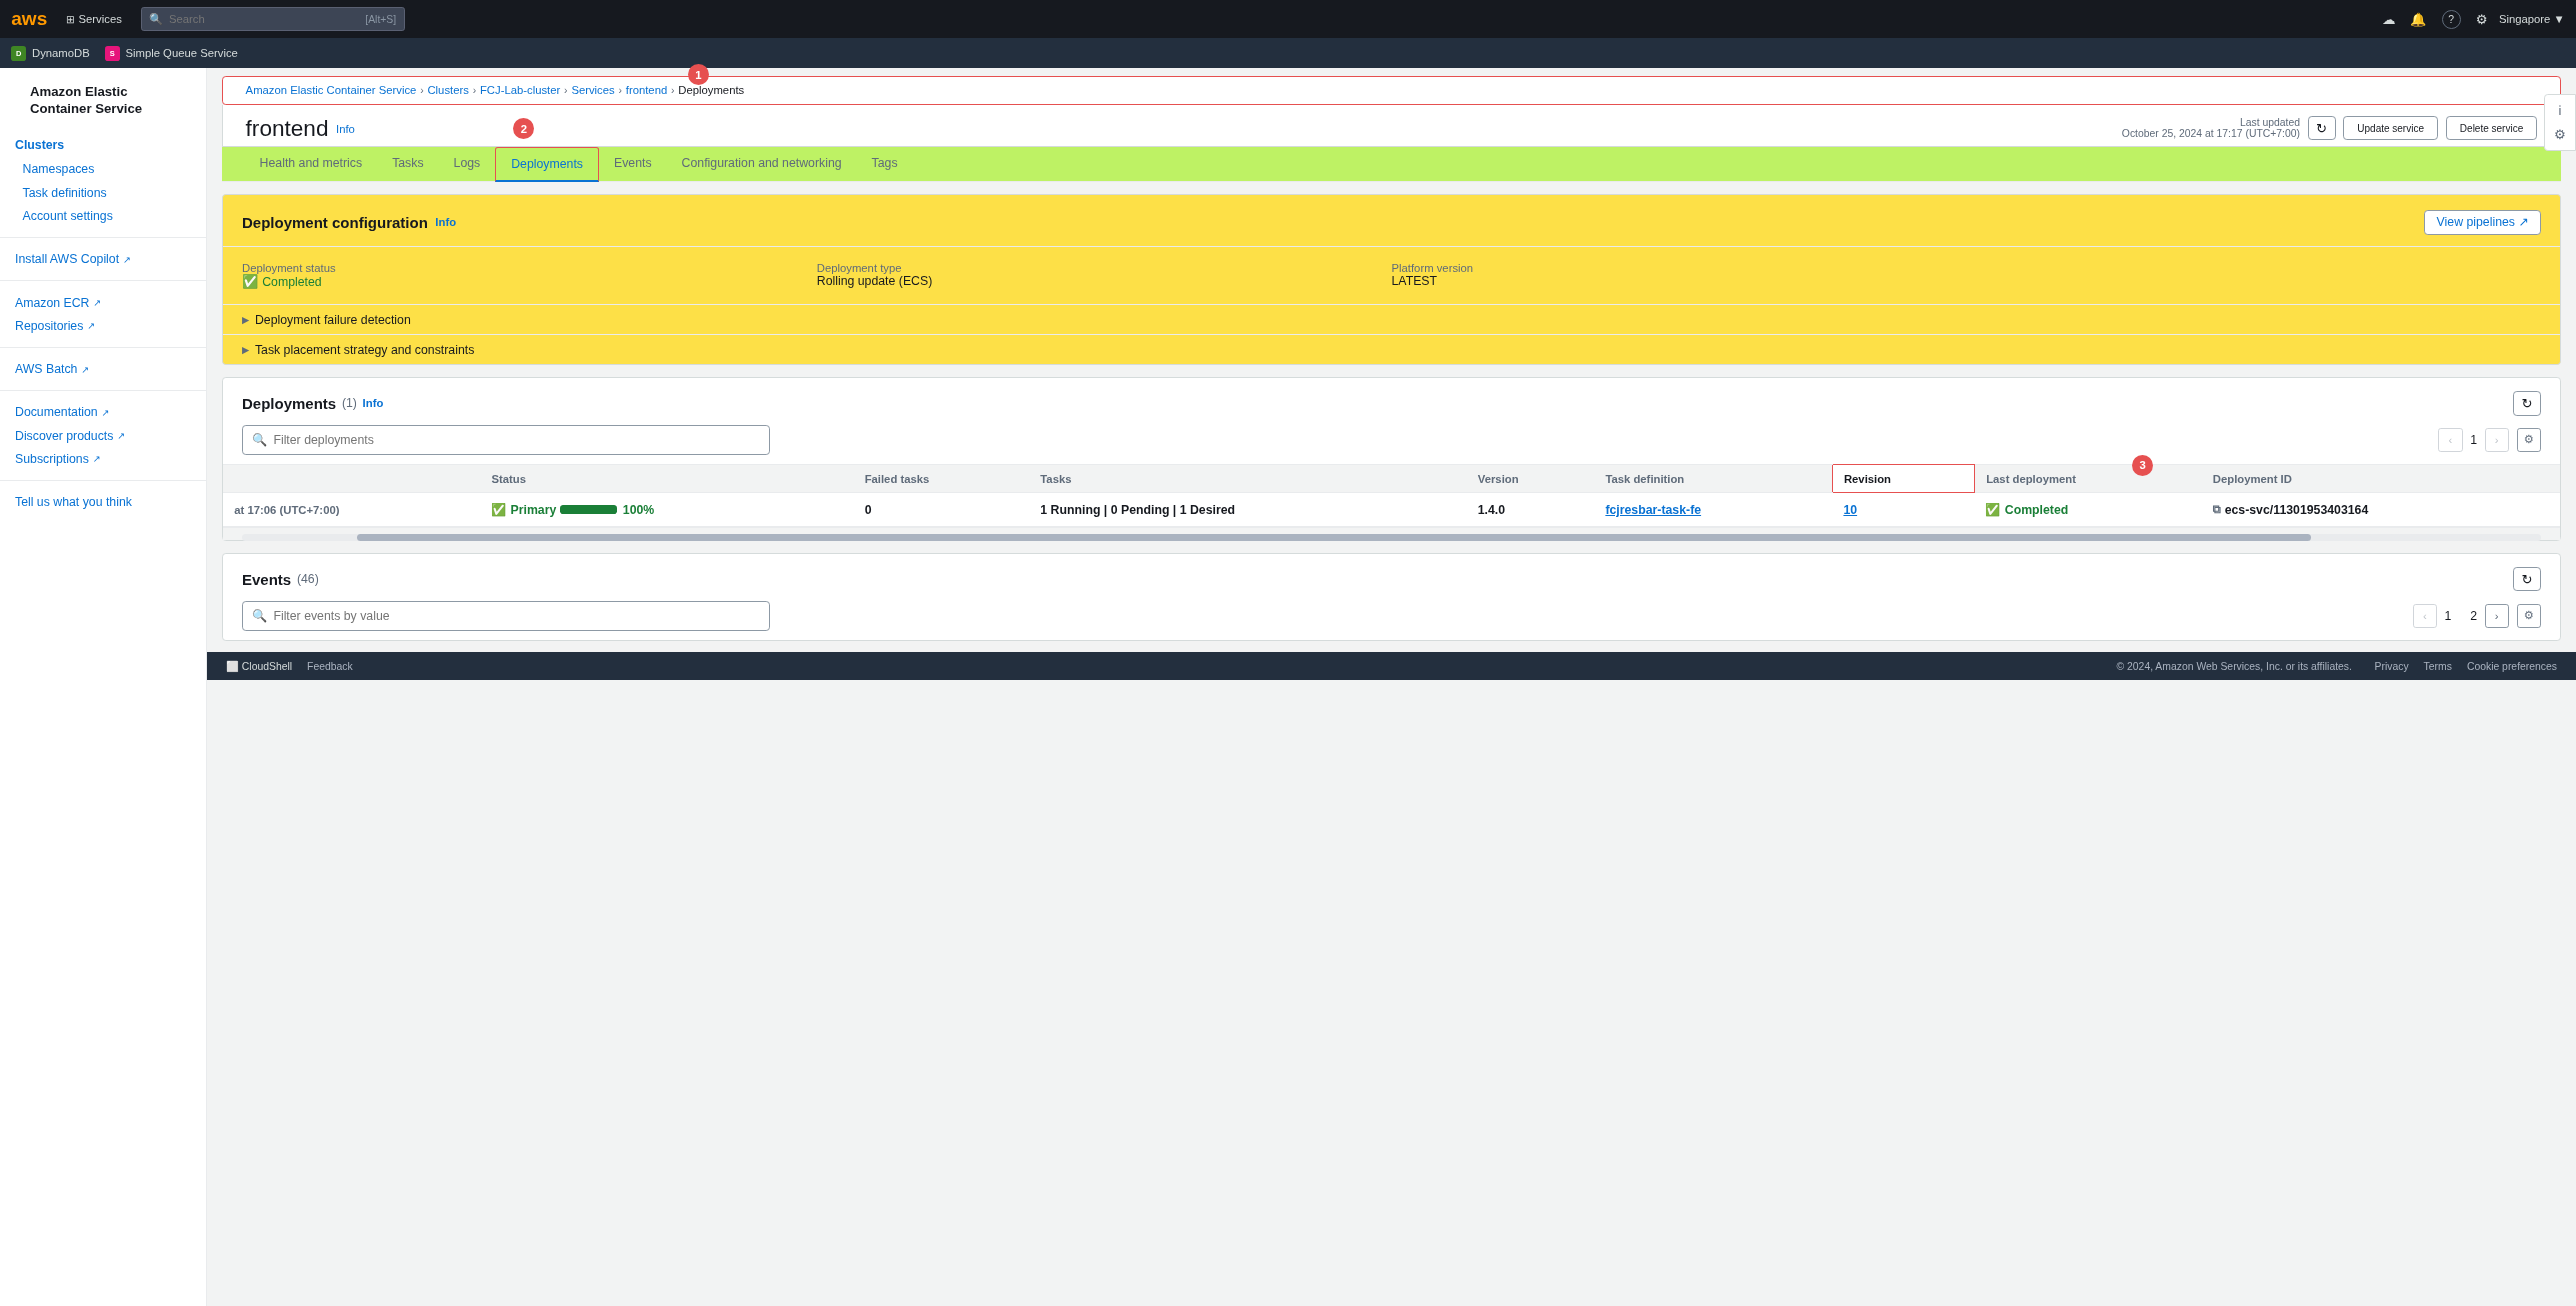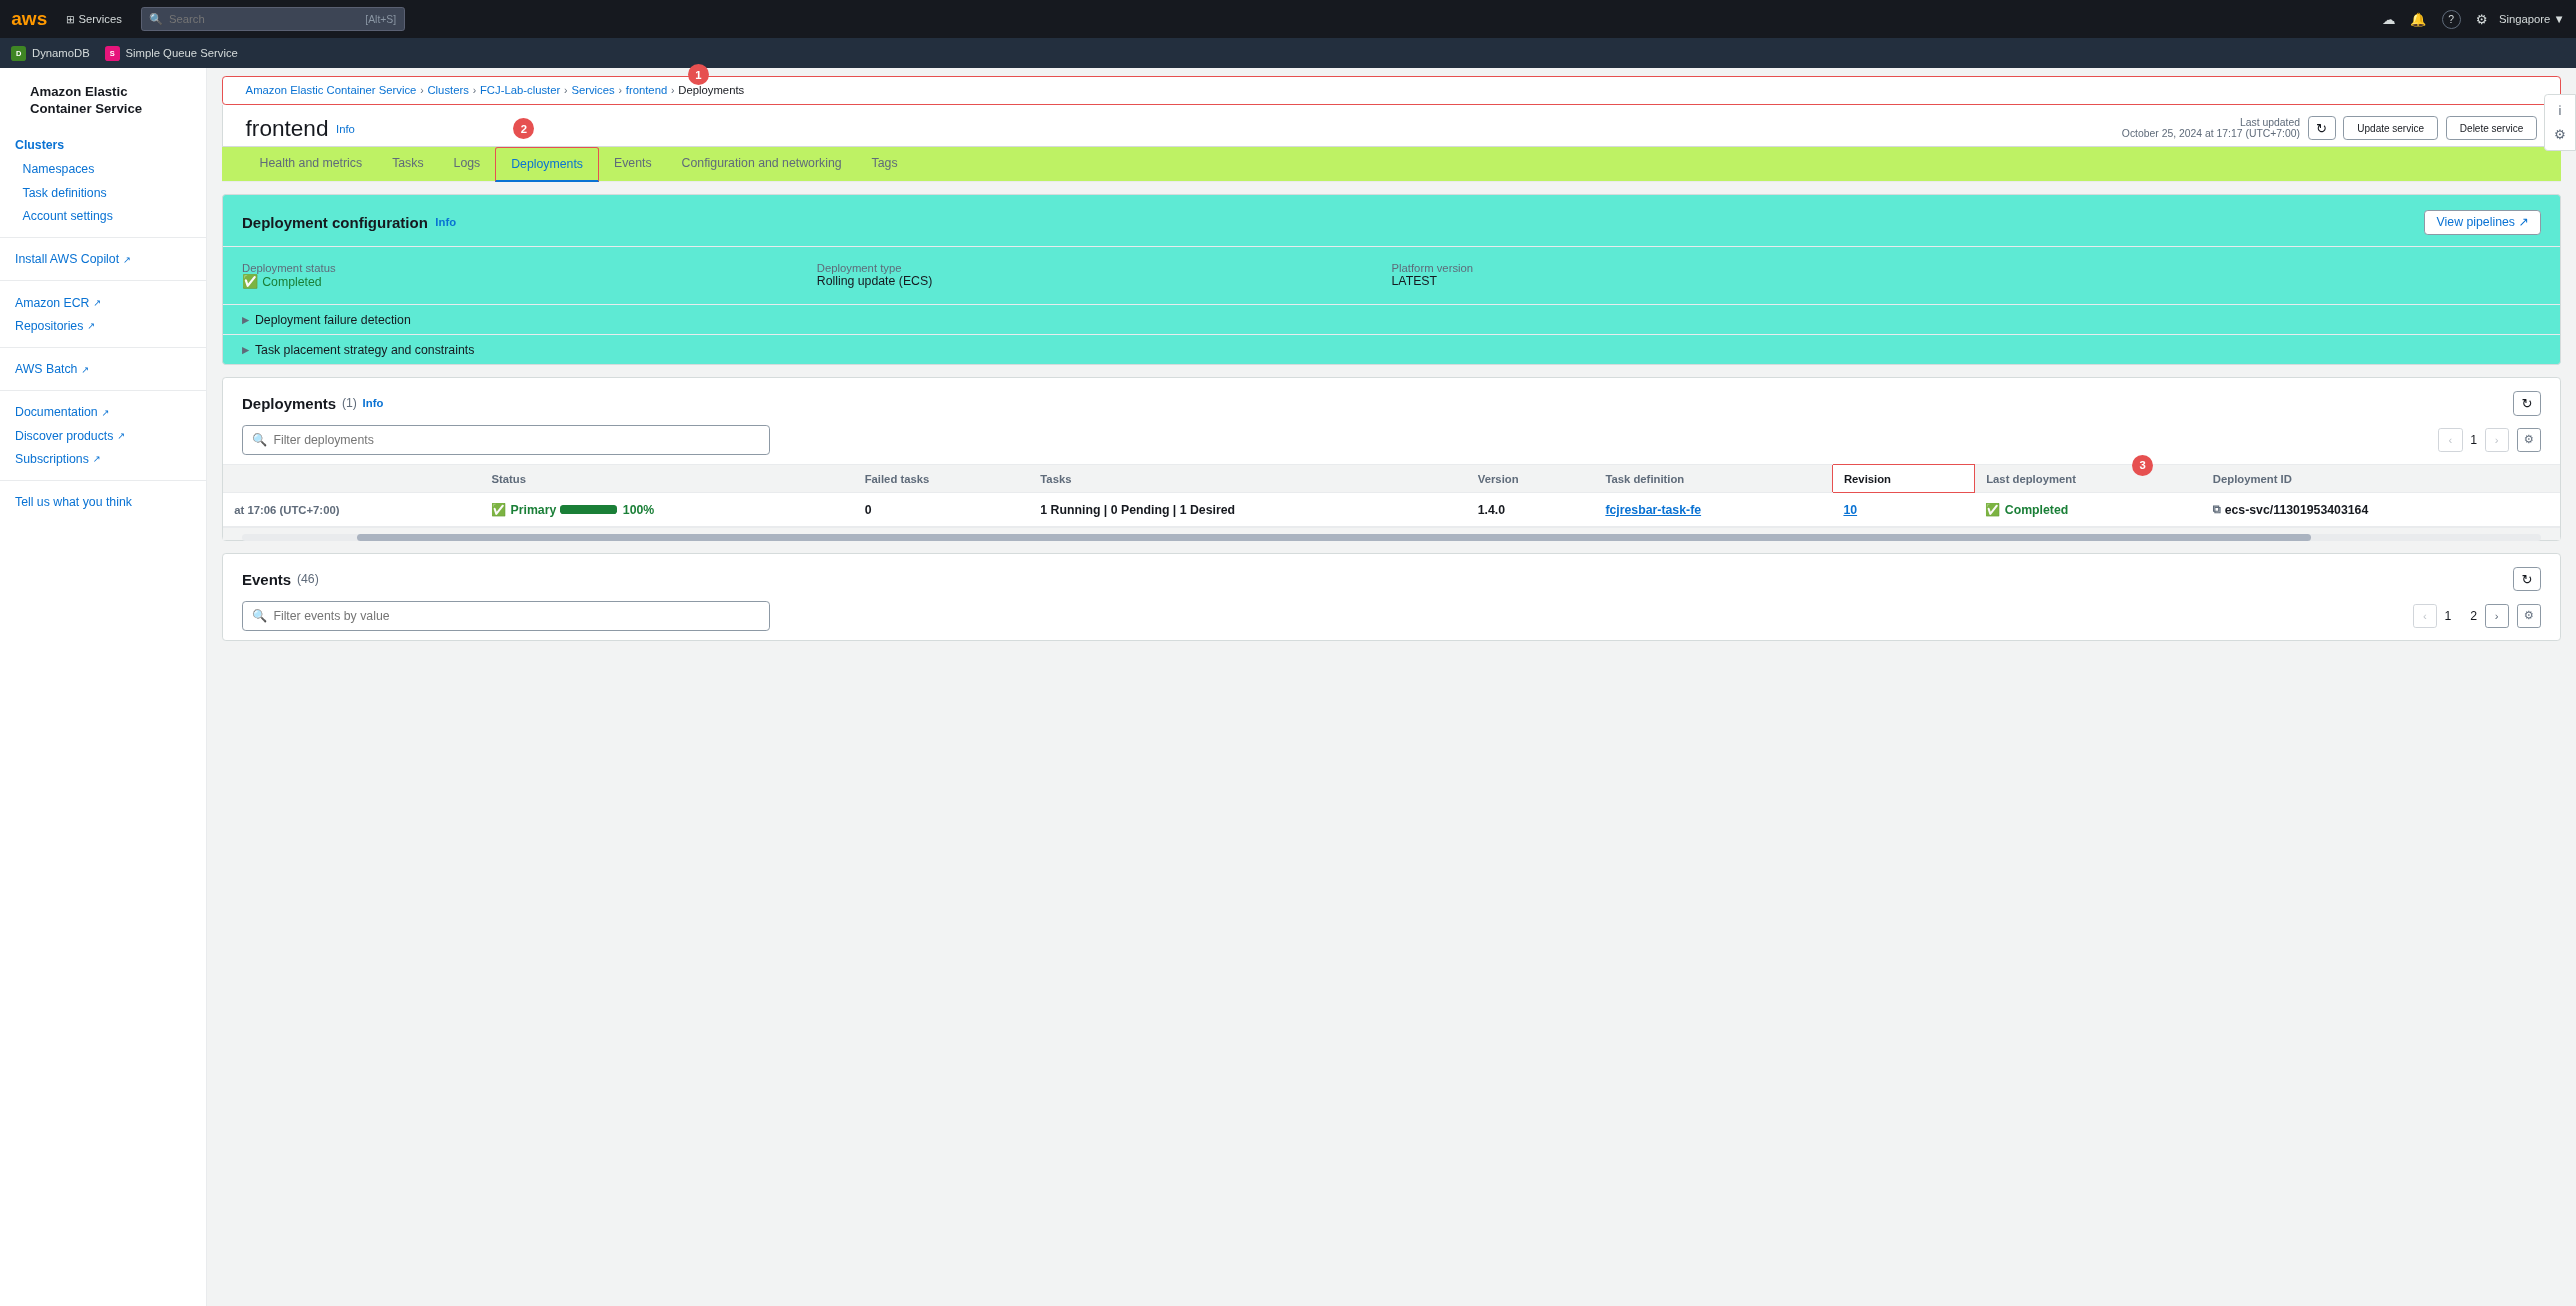--- a/index.html
+++ b/index.html
@@ -273,21 +273,21 @@
       font-weight: bold;
       display: inline-flex;
       align-items: center;
       justify-content: center;
       margin-right: 1.9px;
     }
 
     
     .content-area {
       margin: 11.3px 15px;
-      background: #5eead4;
+      background: #fde047;
       border: 0.9px solid #d5dbdb;
       border-radius: 3.8px;
       padding: 0;
     }
 
     
     .section-header {
       display: flex;
       align-items: center;
       justify-content: space-between;
@@ -857,20 +857,34 @@
           <button class="pag-btn disabled">‹</button>
           <span>1</span>
           <span style="margin: 0 1.9px;"></span>
           <span>2</span>
           <button class="pag-btn">›</button>
           <button class="pag-settings-btn">⚙</button>
         </div>
       </div>
     </div>
 
+    <div class="footer">
+      <div style="display:flex;align-items:center;gap:15px;">
+        <span style="color:#d5dbdb;cursor:pointer;">⬜ <span>CloudShell</span></span>
+        <span style="color:#aab3c0;cursor:pointer;">Feedback</span>
+      </div>
+      <div style="display:flex;align-items:center;gap:22.6px;">
+        <span>© 2024, Amazon Web Services, Inc. or its affiliates.</span>
+        <div class="footer-links">
+          <span class="footer-link">Privacy</span>
+          <span class="footer-link">Terms</span>
+          <span class="footer-link">Cookie preferences</span>
+        </div>
+      </div>
+    </div>
 
   </div>
 </div>
 
 <div class="right-sidebar-icons">
   <div class="r-icon">ℹ</div>
   <div class="r-icon">⚙</div>
 </div>
 
 

